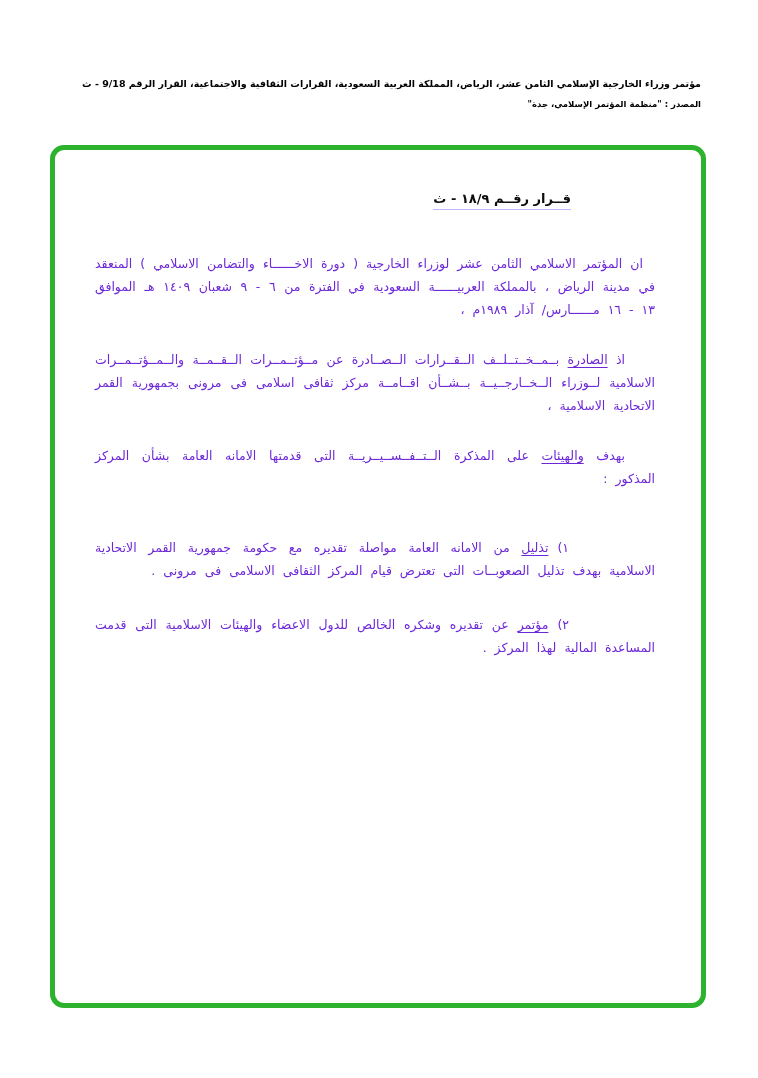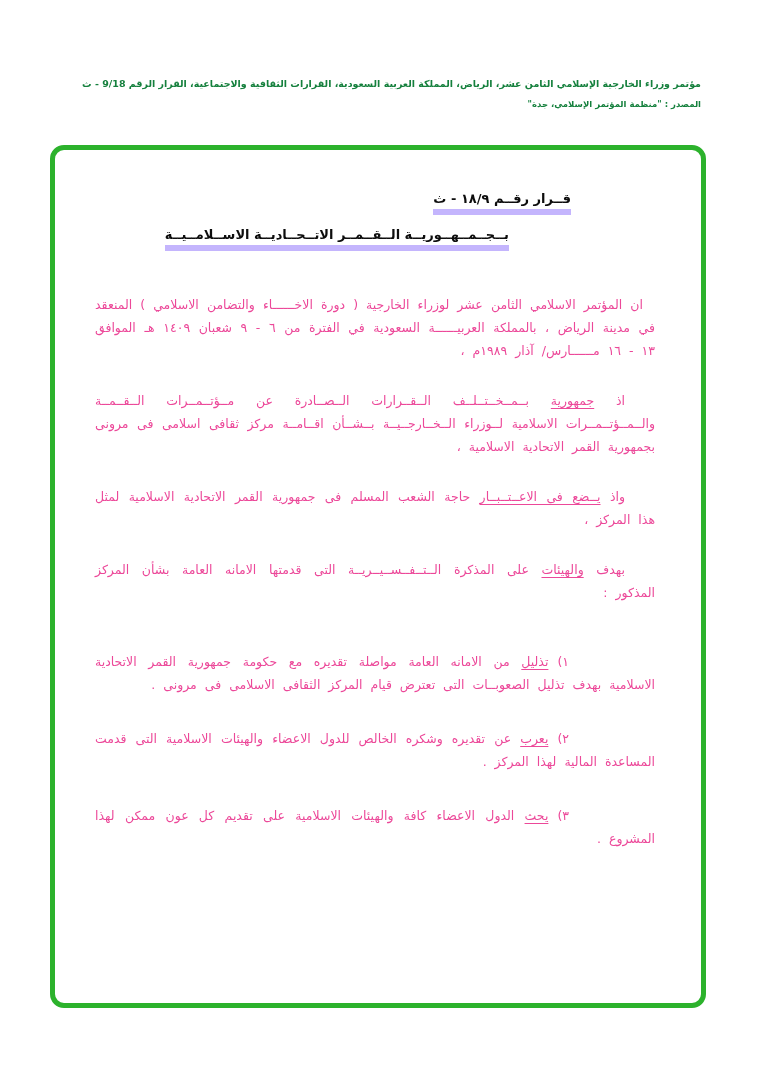--- a/index.html
+++ b/index.html
@@ -5,49 +5,49 @@
   * { box-sizing: border-box; }
   html, body { margin: 0; padding: 0; background: #ffffff; }
   body {
     width: 758px; height: 1078px;
     font-family: "DejaVu Sans", sans-serif;
     overflow: hidden;
     color: #0d0d0d;
   }
   .page { position: relative; width: 758px; height: 1078px; background: #fff; direction: rtl; }
 
-  .doc-header { position: absolute; top: 78px; right: 57px; left: 28px; text-align: right; color: #15803d; }
+  .doc-header { position: absolute; top: 78px; right: 57px; left: 28px; text-align: right; color: #000000; }
   .doc-header .line1 { font-size: 9.5px; font-weight: bold; white-space: nowrap; }
   .doc-header .line2 { margin-top: 10px; font-size: 8.5px; font-weight: bold; }
 
   .green-box {
     position: absolute; top: 145px; right: 52px;
     width: 656px; min-height: 863px;
     border: 5px solid #2cb22c; border-radius: 14px;
     background: #fff;
     padding: 36px 46px 50px 40px;
   }
 
   .title-block { margin: 2px 84px 42px 0; }
   .t-line { margin-bottom: 9px; }
   .t-line .t-underline {
     display: inline-block;
     font-size: 13px; font-weight: bold;
     letter-spacing: 0.5px;
     padding-bottom: 3px;
-    border-bottom: 6px solid #c4b5fd;
+    border-bottom: 1px solid #c4b5fd;
   }
   .t-line4 { margin-right: 62px; }
 
   .para, .item {
     font-size: 12.5px; line-height: 23px;
     text-align: justify;
     word-spacing: 4px;
     margin: 0 0 27px 0;
-    color: #ec4899;
+    color: #6d28d9;
   }
   .para.first  { text-indent: 12px; }
   .para.indent { text-indent: 30px; }
   .para.gap-lg { margin-bottom: 46px; }
 
   .item { text-indent: 86px; margin-bottom: 31px; }
   .item.last { margin-bottom: 0; }
   .item .num { margin-left: 9px; }
 
   .ul { text-decoration: underline; text-underline-offset: 3px; }
@@ -59,32 +59,29 @@
 
   <header class="doc-header">
     <div class="line1">مؤتمر وزراء الخارجية الإسلامي الثامن عشر، الرياض، المملكة العربية السعودية، القرارات الثقافية والاجتماعية، القرار الرقم 9/18 - ث</div>
     <div class="line2">المصدر : "منظمة المؤتمر الإسلامي، جدة"</div>
   </header>
 
   <div class="green-box">
 
     <div class="title-block">
       <div class="t-line"><span class="t-underline">قــرار رقــم ١٨/٩ - ث</span></div>
-      <div class="t-line t-line4"><span class="t-underline">بــجــمــهــوريــة الــقــمــر الاتــحــاديــة الاســلامــيــة</span></div>
     </div>
 
     <p class="para first"><span>ان المؤتمر الاسلامي الثامن عشر لوزراء الخارجية ( دورة الاخــــــاء والتضامن الاسلامي ) المنعقد في مدينة الرياض ، بالمملكة العربيــــــة السعودية في الفترة من ٦ - ٩ شعبان ١٤٠٩ هـ الموافق ١٣ - ١٦ مــــــارس/ آذار ١٩٨٩م ،</span><span class="ul"></span><span></span></p>
 
-    <p class="para indent"><span>اذ </span><span class="ul">جمهورية</span><span> بــمــخــتــلــف الــقــرارات الــصــادرة عن مــؤتــمــرات الــقــمــة والــمــؤتــمــرات الاسلامية لــوزراء الــخــارجــيــة بــشــأن اقــامــة مركز ثقافى اسلامى فى مرونى بجمهورية القمر الاتحادية الاسلامية ،</span></p>
+    <p class="para indent"><span>اذ </span><span class="ul">الصادرة</span><span> بــمــخــتــلــف الــقــرارات الــصــادرة عن مــؤتــمــرات الــقــمــة والــمــؤتــمــرات الاسلامية لــوزراء الــخــارجــيــة بــشــأن اقــامــة مركز ثقافى اسلامى فى مرونى بجمهورية القمر الاتحادية الاسلامية ،</span></p>
 
-    <p class="para indent"><span>واذ </span><span class="ul">يــضع فى الاعــتــبــار</span><span> حاجة الشعب المسلم فى جمهورية القمر الاتحادية الاسلامية لمثل هذا المركز ،</span></p>
 
 
     <p class="para indent gap-lg"><span>بهدف </span><span class="ul">والهيئات</span><span> على المذكرة الــتــفــســيــريــة التى قدمتها الامانه العامة بشأن المركز المذكور :</span></p>
 
     <div class="item"><span class="num">١)</span><span class="ul">تذليل</span><span> من الامانه العامة مواصلة تقديره مع حكومة جمهورية القمر الاتحادية الاسلامية بهدف تذليل الصعوبــات التى تعترض قيام المركز الثقافى الاسلامى فى مرونى .</span></div>
 
-    <div class="item"><span class="num">٢)</span><span class="ul">يعرب</span><span> عن تقديره وشكره الخالص للدول الاعضاء والهيئات الاسلامية التى قدمت المساعدة المالية لهذا المركز .</span></div>
+    <div class="item"><span class="num">٢)</span><span class="ul">مؤتمر</span><span> عن تقديره وشكره الخالص للدول الاعضاء والهيئات الاسلامية التى قدمت المساعدة المالية لهذا المركز .</span></div>
 
-    <div class="item last"><span class="num">٣)</span><span class="ul">يحث</span><span> الدول الاعضاء كافة والهيئات الاسلامية على تقديم كل عون ممكن لهذا المشروع .</span></div>
 
   </div>
 </div>
 
 </body></html>

